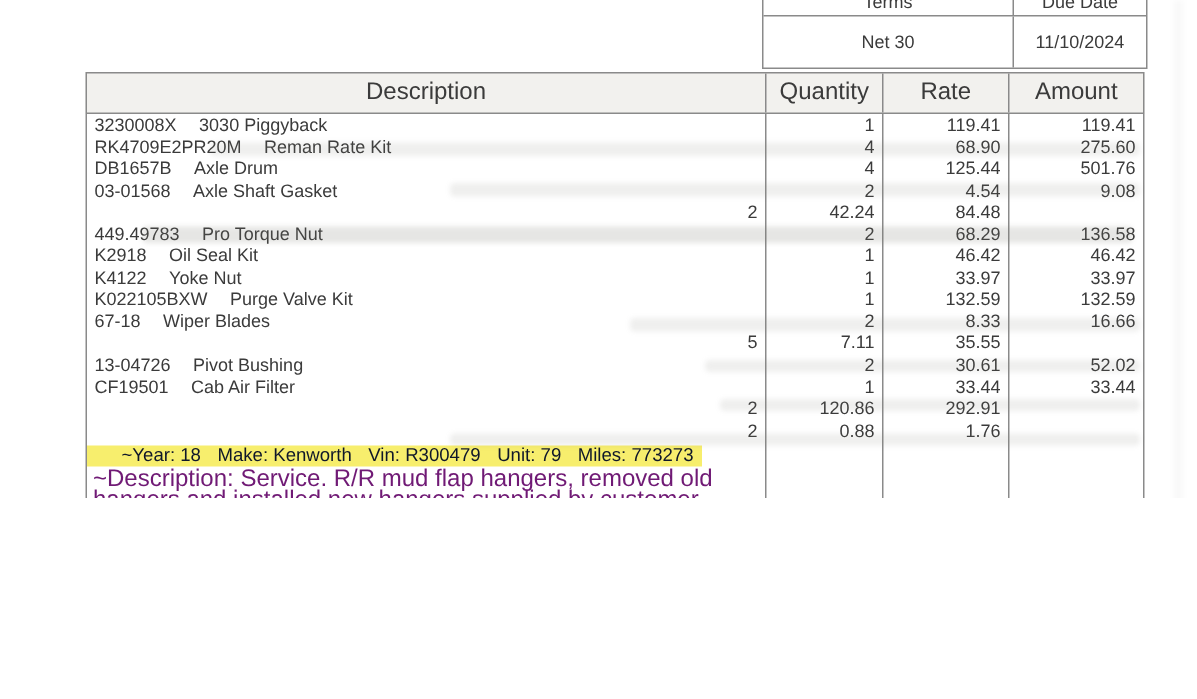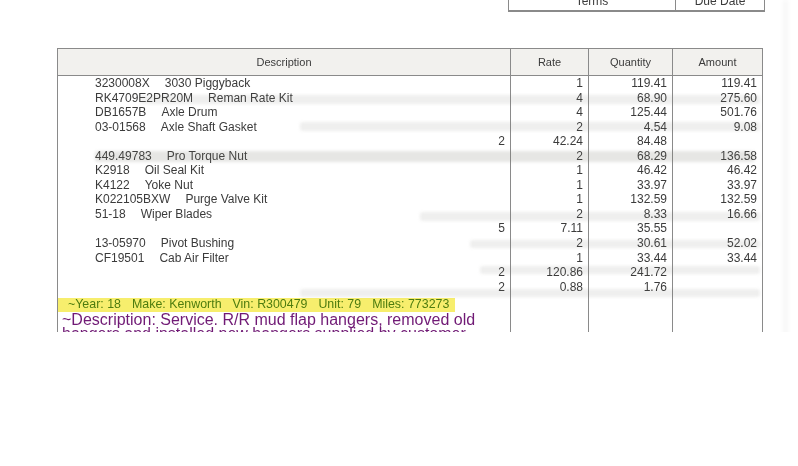--- a/index.html
+++ b/index.html
@@ -17,43 +17,43 @@
   .meta-row { display:grid; grid-template-columns:166px 89px; }
   .meta-row.labels { height:20px; line-height:20px; border-bottom:1px solid #8a8a8a; }
   .meta-row.values { height:34px; line-height:34px; }
   .meta-cell { text-align:center; font-size:12px; overflow:hidden; }
   .meta-cell + .meta-cell { border-left:1px solid #8a8a8a; }
   
   .items-header {
     position:absolute; left:57px; top:48px; width:706px; height:28px;
     border:1px solid #8a8a8a; background:#f2f1ee;
     display:grid; grid-template-columns:452px 78px 84px 90px;
-    line-height:26px; font-size:11px; text-align:center;
+    line-height:26px; font-size:16px; text-align:center;
   }
   .items-header .hcell { position:relative; }
   .items-header .hcell + .hcell { border-left:1px solid #8a8a8a; }
   .items-body {
     position:absolute; left:57px; top:76px; width:706px; height:390px;
     border-left:1px solid #8a8a8a; border-right:1px solid #8a8a8a;
     overflow:hidden;
   }
   .vline { position:absolute; top:0; bottom:0; width:1px; background:#8a8a8a; }
   .vline.v1 { left:452px; } .vline.v2 { left:530px; } .vline.v3 { left:614px; }
   .row {
     display:grid; grid-template-columns:452px 78px 84px 90px;
     height:14.55px; line-height:14.55px; font-size:12px; white-space:nowrap;
   }
-  .cell.desc { padding-left:5px; overflow:hidden;margin-left:32px; }
+  .cell.desc { padding-left:5px; overflow:hidden; }
   .cell.num  { text-align:right; padding-right:5px; }
   .pname { margin-left:15px; }
   
   .vehicle-line {
-    display:inline-block; margin-top:1px; padding:0 6px 0 10px;
+    display:inline-block; margin-top:1px; padding:0 6px 0 23px;
     height:13.5px; line-height:13.5px; font-size:12.4px; white-space:nowrap;
-    background:#f7ee6d; color:#4d7c0f;
+    background:#f7ee6d; color:#0f172a;
   }
   .vehicle-line .pair { margin-right:11px; }
   .vehicle-line .pair:last-child { margin-right:0; }
   
   .service-desc {
     width:452px; padding:1px 0 0 4px; font-size:16px; line-height:13.45px;
     color:#701a75;
   }
   .clipped-line { width:452px; padding-left:4px; font-size:12px; line-height:13.45px; }
   
@@ -63,26 +63,30 @@
 </head>
 <body>
 
 <div class="page">
 
   <div class="meta-table">
     <div class="meta-row labels">
       <div class="meta-cell">Terms</div>
       <div class="meta-cell">Due Date</div>
     </div>
+    <div class="meta-row values">
+      <div class="meta-cell">Net 30</div>
+      <div class="meta-cell">11/10/2024</div>
+    </div>
   </div>
 
   <div class="items-header">
     <div class="hcell">Description</div>
+    <div class="hcell">Quantity</div>
     <div class="hcell">Rate</div>
-    <div class="hcell">Quantity</div>
     <div class="hcell">Amount</div>
   </div>
 
   <div class="items-body">
     <div class="vline v1"></div>
     <div class="vline v2"></div>
     <div class="vline v3"></div>
 
     <div class="row">
       <div class="cell desc"><span class="code">3230008X</span><span class="pname">3030 Piggyback</span></div>
@@ -131,46 +135,46 @@
       <div class="cell num">33.97</div>
       <div class="cell num">33.97</div>
     </div>
     <div class="row">
       <div class="cell desc"><span class="code">K022105BXW</span><span class="pname">Purge Valve Kit</span></div>
       <div class="cell num">1</div>
       <div class="cell num">132.59</div>
       <div class="cell num">132.59</div>
     </div>
     <div class="row">
-      <div class="cell desc"><span class="code">51-18</span><span class="pname">Wiper Blades</span></div>
+      <div class="cell desc"><span class="code">67-18</span><span class="pname">Wiper Blades</span></div>
       <div class="cell num">2</div>
       <div class="cell num">8.33</div>
       <div class="cell num">16.66</div>
     </div>
     <div class="row">
       <div class="cell num">5</div>
       <div class="cell num">7.11</div>
       <div class="cell num">35.55</div>
     </div>
     <div class="row">
-      <div class="cell desc"><span class="code">13-05970</span><span class="pname">Pivot Bushing</span></div>
+      <div class="cell desc"><span class="code">13-04726</span><span class="pname">Pivot Bushing</span></div>
       <div class="cell num">2</div>
       <div class="cell num">30.61</div>
       <div class="cell num">52.02</div>
     </div>
     <div class="row">
       <div class="cell desc"><span class="code">CF19501</span><span class="pname">Cab Air Filter</span></div>
       <div class="cell num">1</div>
       <div class="cell num">33.44</div>
       <div class="cell num">33.44</div>
     </div>
     <div class="row">
       <div class="cell num">2</div>
       <div class="cell num">120.86</div>
-      <div class="cell num">241.72</div>
+      <div class="cell num">292.91</div>
     </div>
     <div class="row">
       <div class="cell num">2</div>
       <div class="cell num">0.88</div>
       <div class="cell num">1.76</div>
     </div>
 
     <div>
       <span class="vehicle-line">
         <span class="pair"><span>~Year:</span> <span>18</span></span><span class="pair"><span>Make:</span> <span>Kenworth</span></span><span class="pair"><span>Vin:</span> <span>R300479</span></span><span class="pair"><span>Unit:</span> <span>79</span></span><span class="pair"><span>Miles:</span> <span>773273</span></span>

